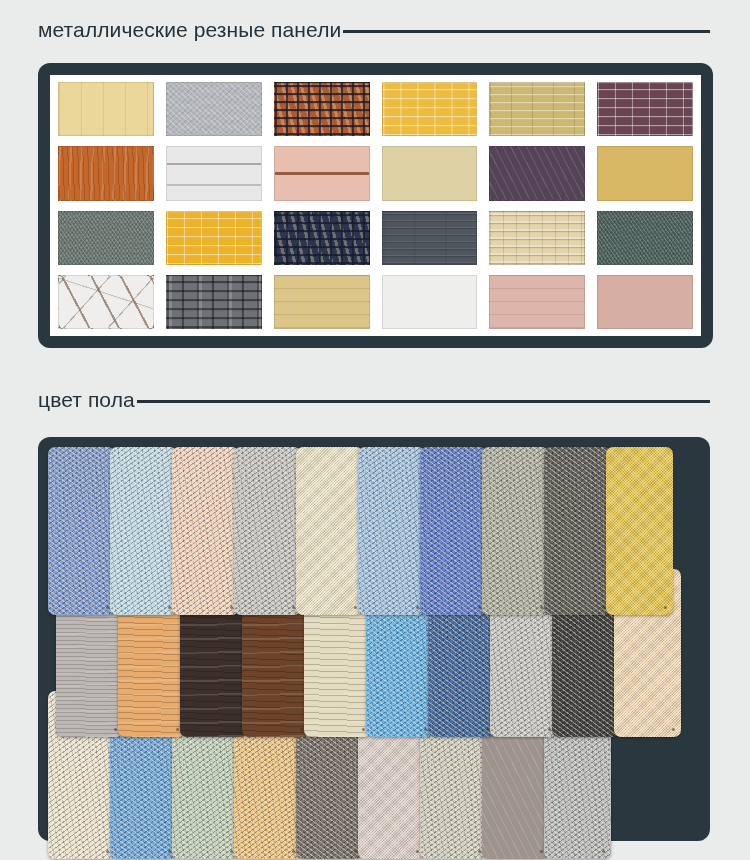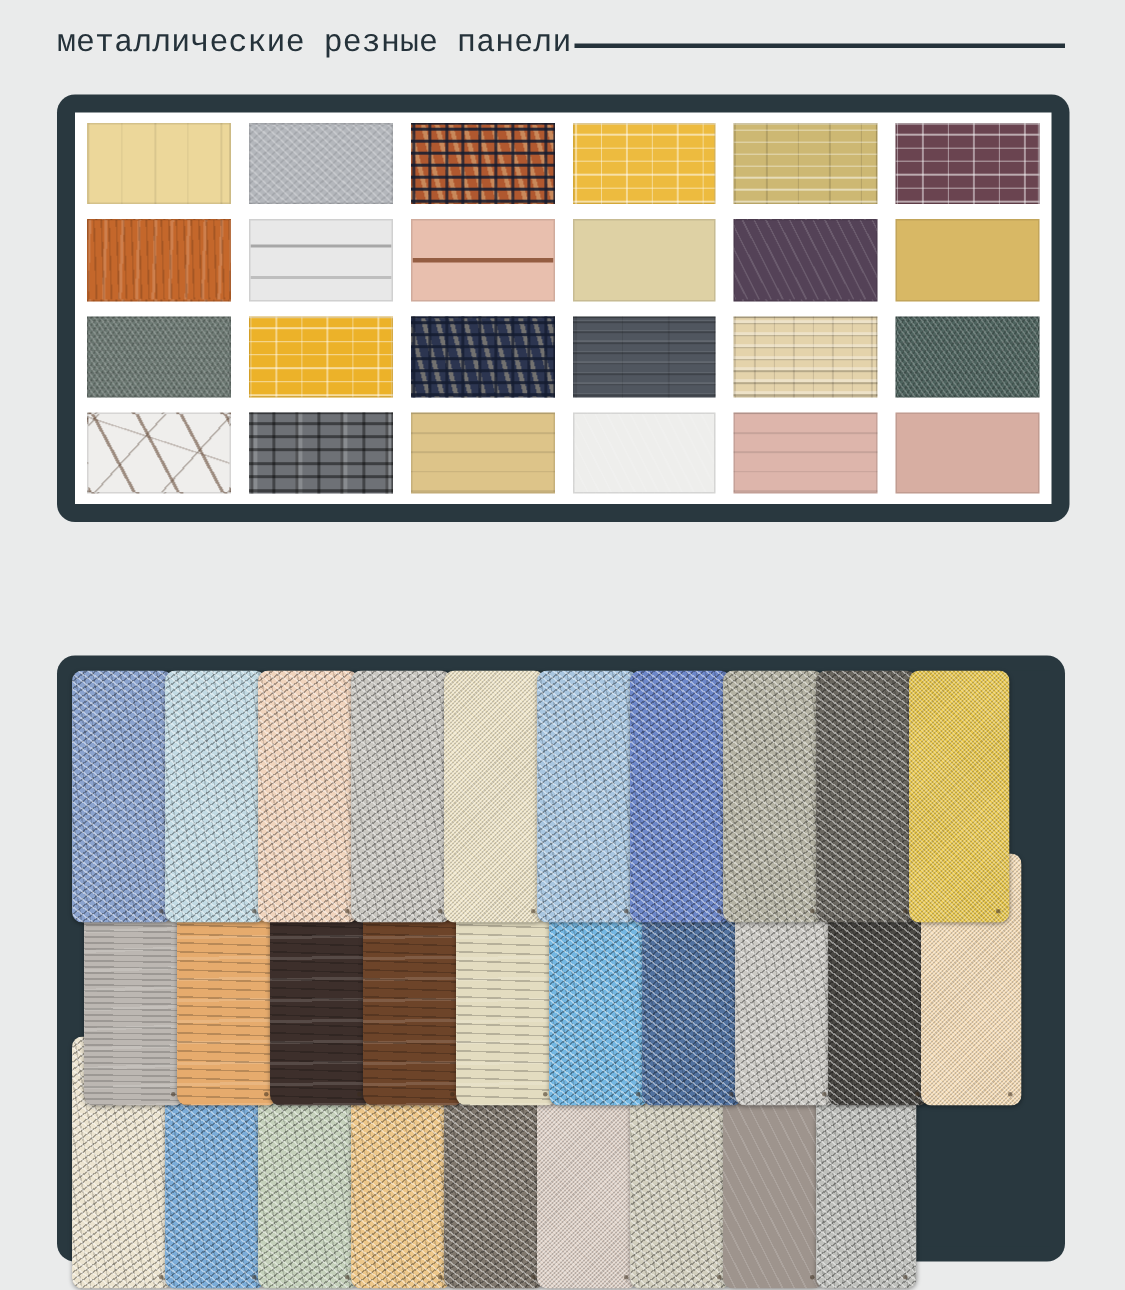--- a/index.html
+++ b/index.html
@@ -11,21 +11,20 @@
   }
   .page { position: relative; width: 750px; height: 860px; }
 
   
   .section-head {
     display: flex;
     align-items: center;
     gap: 2px;
     padding-left: 38px;
     padding-right: 40px;
-    font-family: Liberation Mono, monospace;
   }
   .section-title {
     font-size: 21px;
     color: #25323a;
     white-space: nowrap;
     letter-spacing: .1px;
     font-weight: 400;
   }
   .head-rule {
     flex: 1 1 auto;
@@ -227,20 +226,24 @@
           <div class="wall-swatch tx-marble" style="background-color: rgb(239, 238, 236);"></div>
           <div class="wall-swatch tx-mosaic" style="background-color: rgb(110, 113, 118);"></div>
           <div class="wall-swatch tx-planks" style="background-color: rgb(221, 196, 137);"></div>
           <div class="wall-swatch tx-grain-plain" style="background-color: rgb(238, 238, 236);"></div>
           <div class="wall-swatch tx-planks" style="background-color: rgb(221, 181, 171);"></div>
           <div class="wall-swatch tx-flat" style="background-color: rgb(215, 174, 162);"></div>
         </div>
     </div>
   </div>
 
+  <div class="section-head" style="position:absolute;left:0;top:388px;width:750px;">
+    <div class="section-title">цвет пола</div>
+    <div class="head-rule"></div>
+  </div>
 
   <div class="panel" id="floor-panel">
     <div class="panel-inner" id="floor-inner">
       <div class="floor-rows" id="floor-rows">
           <div class="floor-row" style="top: 0px; left: 0px; z-index: 10;">
             <div class="floor-swatch tx-grain-coarse" style="background-color: rgb(139, 163, 206);"></div>
             <div class="floor-swatch tx-grain-coarse" style="background-color: rgb(195, 219, 228);"></div>
             <div class="floor-swatch tx-grain-coarse" style="background-color: rgb(240, 212, 189);"></div>
             <div class="floor-swatch tx-grain-coarse" style="background-color: rgb(201, 199, 193);"></div>
             <div class="floor-swatch tx-grain-fine" style="background-color: rgb(239, 229, 199);"></div>

